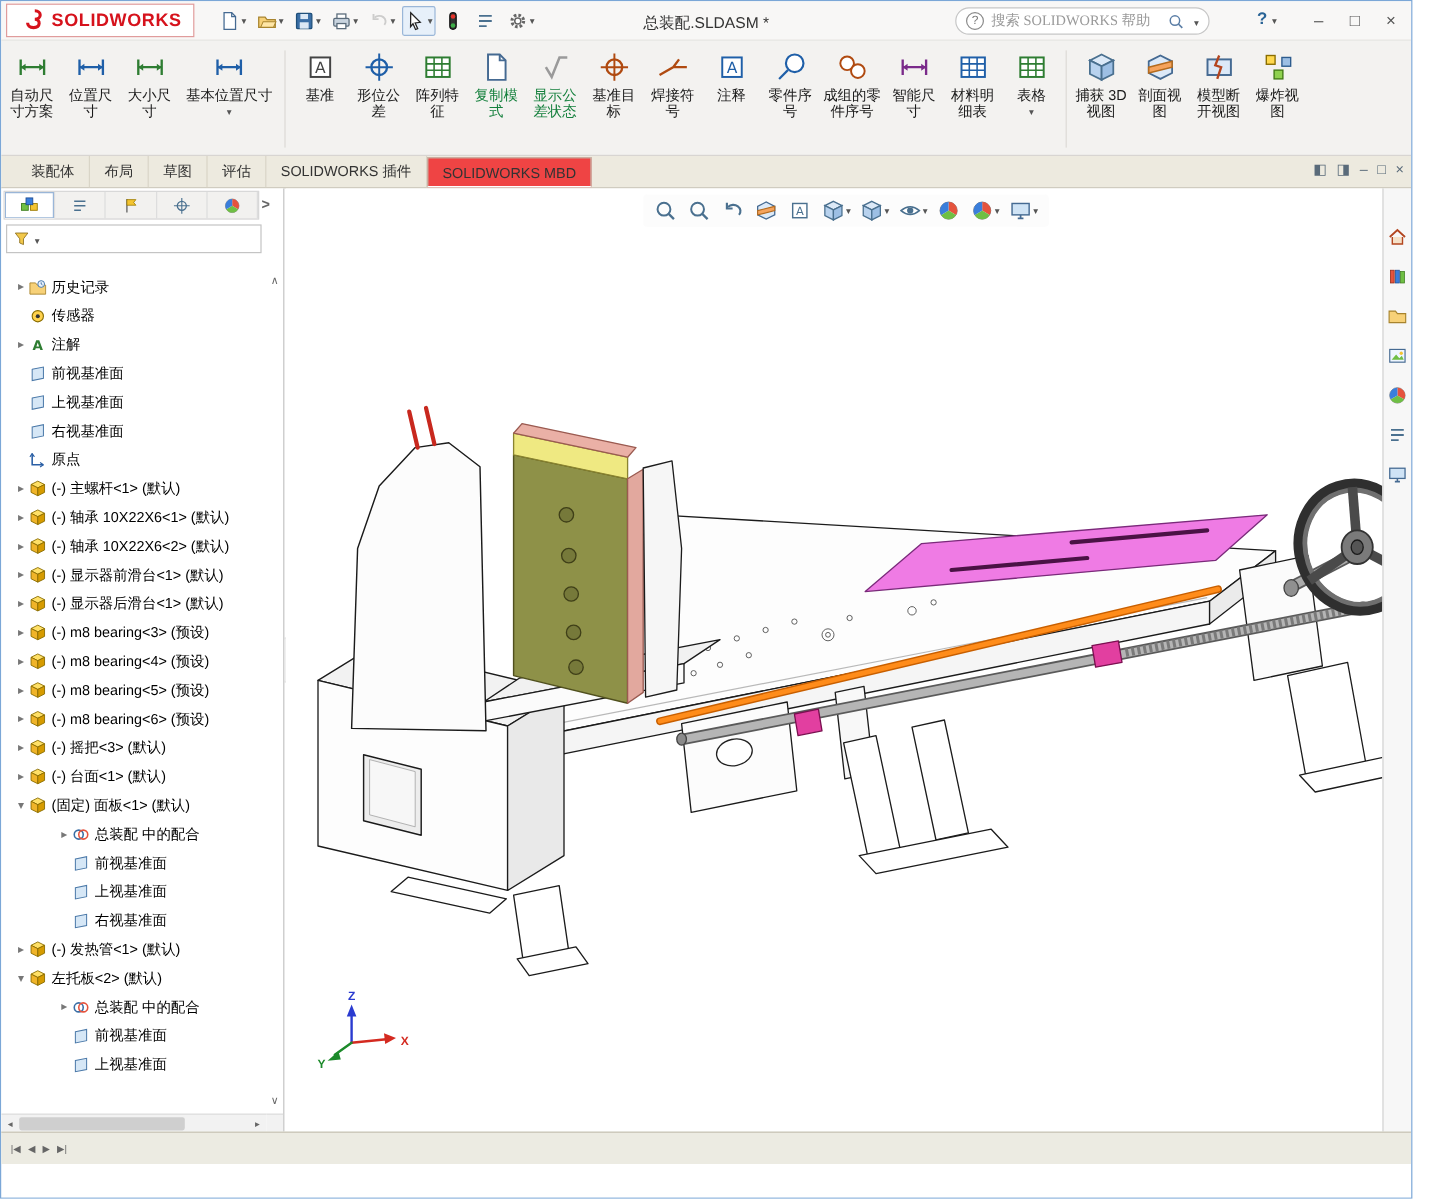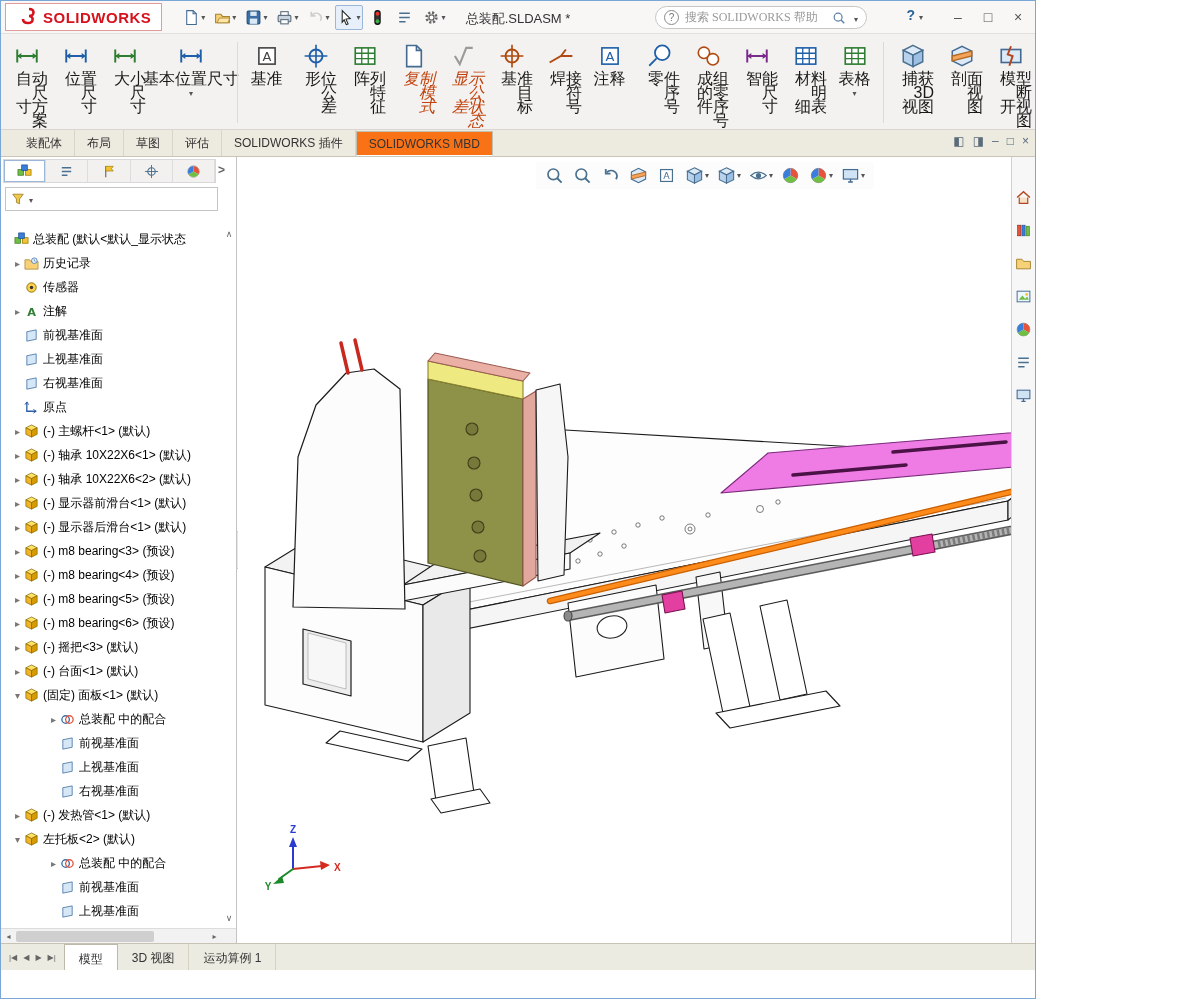--- a/index.html
+++ b/index.html
@@ -1,18 +1,18 @@
 <!DOCTYPE html>
 <html><head>
 <meta charset="utf-8">
 <style>
   * { margin:0; padding:0; box-sizing:border-box; }
   html,body { width:1201px; height:999px; }
   body { font-family:"Liberation Sans","DejaVu Sans",sans-serif; font-size:12px; color:#222; background:#fff; }
-  .window { position:relative; width:1036px; height:999px; background:#fff; border:1px solid #7ba7d7; overflow:hidden; }
+  .window { position:relative; width:1177px; height:999px; background:#fff; border:1px solid #7ba7d7; overflow:hidden; }
 
   
   .titlebar { position:absolute; top:0; left:0; right:0; height:33px; background:#f8f7f6; border-bottom:1px solid #e3e1df; display:flex; align-items:center; }
   .logo { display:flex; align-items:center; gap:5px; border:1px solid #e09c9c; background:#fff; height:28px; margin:2px 4px; padding:0 10px; }
   .logotext { color:#d6121c; font-weight:bold; font-size:15px; letter-spacing:.5px; }
   .qat { display:flex; align-items:center; gap:3px; margin-left:14px; }
   .qbtn { display:flex; align-items:center; gap:1px; padding:3px 2px; border:1px solid transparent; border-radius:2px; }
   .qbtn.pressed { border-color:#9ab6d8; background:#e7f0fa; }
   .qbtn.disabled svg { opacity:.38; }
   .dd { font-size:8px; color:#555; }
@@ -22,31 +22,31 @@
   .qmark { width:15px; height:15px; border-radius:50%; border:1.4px solid #8a8a8a; color:#777; font-size:10px; display:flex; align-items:center; justify-content:center; flex:none; }
   .searchtext { color:#9a9a9a; font-size:12px; white-space:nowrap; overflow:hidden; flex:1;font-family:Liberation Serif, serif; }
   .helpbtn { position:absolute; right:112px; top:6px; display:flex; align-items:center; gap:2px; color:#2a6496; font-weight:bold; font-size:14px; }
   .winctl { position:absolute; right:2px; top:0; height:32px; display:flex; }
   .wbtn { width:30px; display:flex; align-items:center; justify-content:center; font-size:14px; color:#555; }
 
   
   .ribbon { position:absolute; top:33px; left:0; right:0; height:96px; background:#f3f2f0; border-bottom:1px solid #d8d5d2; display:flex; align-items:stretch; padding:2px 2px 0; gap:2px; }
   .rbtn { min-width:47px; padding:7px 2px 0; display:flex; flex-direction:column; align-items:center; gap:3px; text-align:center; }
   .rbtn svg { width:26px; height:26px; flex:none; }
-  .rlabel { white-space:pre-line; font-size:16px; line-height:14px; color:#1a1a1a;text-align:right; }
+  .rlabel { white-space:pre-line; font-size:12px; line-height:14px; color:#1a1a1a; }
   .rbtn.wide { min-width:82px; }
   .rbtn.wide .rlabel { white-space:nowrap; }
-  .rbtn.disabled .rlabel { color:#c2410c;font-style:italic; }
+  .rbtn.disabled .rlabel { color:#15803d; }
   .rbtn.sep { min-width:1px; width:1px; padding:0; margin:6px 3px; background:#dcdad6; }
 
   
   .cmdtabs { position:absolute; top:129px; left:0; right:0; height:27px; background:#edeadf; border-bottom:1px solid #c9c5b8; }
   .ctabs { display:flex; align-items:flex-end; height:100%; padding-left:13px; }
   .ctab { padding:5px 12px 4px; font-size:12px; color:#333; border-right:1px solid #d9d5c7; white-space:nowrap; }
-  .ctab.active { background:#f97316; border:1px solid #c2beb0; border-bottom-color:#fff; }
+  .ctab.active { background:#ef4444; border:1px solid #c2beb0; border-bottom-color:#fff; }
   .panectl { position:absolute; right:6px; top:4px; display:flex; gap:8px; align-items:center; }
   .pbtn { font-size:12px; color:#5a6b7a; }
 
   
   .fmpanel { position:absolute; left:0; top:156px; width:236px; bottom:55px; background:#fff; border-right:1px solid #c4c4c4; overflow:hidden; }
   .fmtabs { position:absolute; top:2px; left:2px; right:20px; height:24px; display:flex; background:#f2f1ef; border:1px solid #d8d8d8; }
   .fmtab { flex:1; display:flex; align-items:center; justify-content:center; border-right:1px solid #ddd; }
   .fmtab.active { background:#fff; box-shadow:inset 0 0 0 1px #9ab6d8; }
   .fmtab svg { width:15px; height:15px; }
   .chev { position:absolute; top:6px; right:4px; width:14px; color:#666; font-weight:bold; }
@@ -618,27 +618,20 @@
       </div>
     <span class="chev"></span>
     <div class="fmfilter">
       <svg>
           <use href="#s-funnel"></use>
         </svg>
       <span class="dds"></span>
     </div>
     <div class="tree">
 
-        <div class="trow" style="padding-left: 0px;">
-          <span class="trarrow"></span>
-          <svg style="color: rgb(74, 112, 143);">
-            <use href="#s-asm"></use>
-          </svg>
-          <span class="trlabel">总装配 (默认&lt;默认_显示状态</span>
-        </div>
 
         <div class="trow" style="padding-left: 10px;">
           <span class="trarrow">▸</span>
           <svg style="color: rgb(74, 112, 143);">
             <use href="#s-hist"></use>
           </svg>
           <span class="trlabel">历史记录</span>
         </div>
 
         <div class="trow" style="padding-left: 10px;">
@@ -1117,22 +1110,16 @@
     </div>
 
   <div class="bottombar">
     <div class="bnav">
 
     <span>|◀</span>
         <span>◀</span>
         <span>▶</span>
         <span>▶|</span>
       </div>
-    <div class="btabs">
-
-    <div class="btab active">模型</div>
-        <div class="btab">3D 视图</div>
-        <div class="btab">运动算例 1</div>
-      </div>
   </div>
 
 
 </div>
 
 </body></html>

